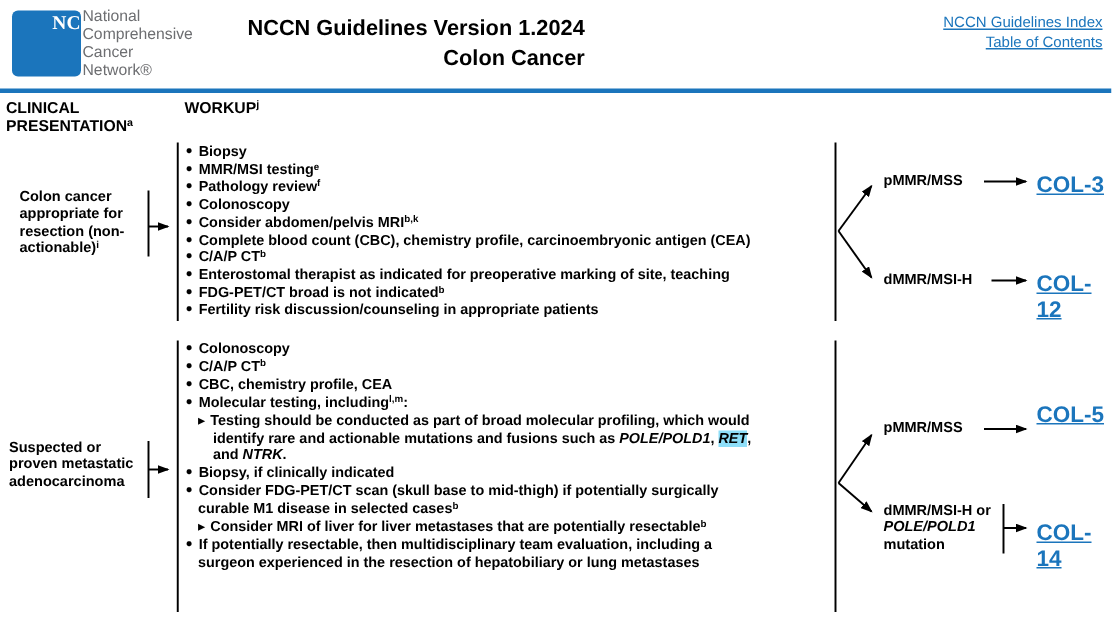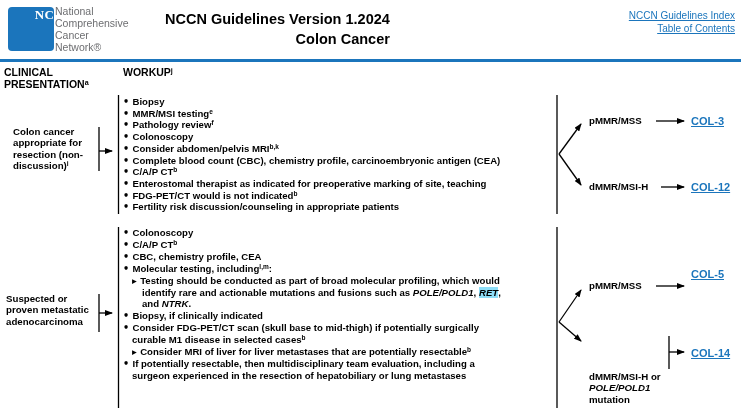--- a/index.html
+++ b/index.html
@@ -43,22 +43,22 @@
   .item.sub{margin-left:9px;padding-left:10px;text-indent:-10px;}
   .bullet{font-family:"DejaVu Sans","Liberation Sans",sans-serif;}
   .sup{font-size:68%;position:relative;top:-0.45em;line-height:0;}
   .it{font-style:italic;}
   .hl{background:var(--hl);}
   
   .branchlabel{position:absolute;font-weight:bold;font-size:9.7px;line-height:11.4px;}
   #b1a{left:589px;top:115px;}
   #b1b{left:589px;top:181px;}
   #b2a{left:589px;top:280px;}
-  #b2b{left:589px;top:335px;margin-top:36px;}
-  .collink{position:absolute;font-weight:bold;font-size:11px;color:var(--accent);
+  #b2b{left:589px;top:335px;}
+  .collink{position:absolute;font-weight:bold;font-size:15px;color:var(--accent);
     text-decoration:underline;cursor:pointer;}
   #l1a{left:691px;top:115px;}
   #l1b{left:691px;top:181px;}
   #l2a{left:691px;top:268px;}
   #l2b{left:691px;top:347px;}
   
   #connectors{position:absolute;left:0;top:0;width:741px;height:411px;pointer-events:none;}
   #connectors line{stroke:#000;stroke-width:1.3;}
 </style>
 </head>
@@ -81,33 +81,33 @@
   </div>
   <div id="links">
     <a>NCCN Guidelines Index</a>
     <a>Table of Contents</a>
   </div>
   <div id="rule"></div>
 
   <div class="colhead" id="ch-cp"><span class="">CLINICAL</span><br><span class="">PRESENTATION</span><span class="sup">a</span></div>
   <div class="colhead" id="ch-wu"><span class="">WORKUP</span><span class="sup">j</span></div>
 
-  <div class="preslabel" id="label1"><span class="">Colon cancer</span><br><span class="">appropriate for</span><br><span class="">resection (non-</span><br><span class="">discussion)</span><span class="sup">i</span></div>
+  <div class="preslabel" id="label1"><span class="">Colon cancer</span><br><span class="">appropriate for</span><br><span class="">resection (non-</span><br><span class="">actionable)</span><span class="sup">i</span></div>
   <div class="preslabel" id="label2"><span class="">Suspected or</span><br><span class="">proven metastatic</span><br><span class="">adenocarcinoma</span></div>
 
   <div class="wlist" id="list1">
       <div class="item"><span class="bullet">• </span><span class="">Biopsy</span></div>
       <div class="item"><span class="bullet">• </span><span class="">MMR/MSI testing</span><span class="sup">e</span></div>
       <div class="item"><span class="bullet">• </span><span class="">Pathology review</span><span class="sup">f</span></div>
       <div class="item"><span class="bullet">• </span><span class="">Colonoscopy</span></div>
       <div class="item"><span class="bullet">• </span><span class="">Consider abdomen/pelvis MRI</span><span class="sup">b,k</span></div>
       <div class="item"><span class="bullet">• </span><span class="">Complete blood count (CBC), chemistry profile, carcinoembryonic antigen (CEA)</span></div>
       <div class="item"><span class="bullet">• </span><span class="">C/A/P CT</span><span class="sup">b</span></div>
       <div class="item"><span class="bullet">• </span><span class="">Enterostomal therapist as indicated for preoperative marking of site, teaching</span></div>
-      <div class="item"><span class="bullet">• </span><span class="">FDG-PET/CT would is not indicated</span><span class="sup">b</span></div>
+      <div class="item"><span class="bullet">• </span><span class="">FDG-PET/CT broad is not indicated</span><span class="sup">b</span></div>
       <div class="item"><span class="bullet">• </span><span class="">Fertility risk discussion/counseling in appropriate patients</span></div>
     </div>
   <div class="wlist" id="list2">
       <div class="item"><span class="bullet">• </span><span class="">Colonoscopy</span></div>
       <div class="item"><span class="bullet">• </span><span class="">C/A/P CT</span><span class="sup">b</span></div>
       <div class="item"><span class="bullet">• </span><span class="">CBC, chemistry profile, CEA</span></div>
       <div class="item"><span class="bullet">• </span><span class="">Molecular testing, including</span><span class="sup">l,m</span><span class="">:</span></div>
       <div class="item sub"><span class="bullet">▸ </span><span class="">Testing should be conducted as part of broad molecular profiling, which would</span><br><span class="">identify rare and actionable mutations and fusions such as </span><span class="it">POLE/POLD1</span><span class="">, </span><span class="it hl">RET</span><span class="">,</span><br><span class="">and </span><span class="it">NTRK</span><span class="">.</span></div>
       <div class="item"><span class="bullet">• </span><span class="">Biopsy, if clinically indicated</span></div>
       <div class="item"><span class="bullet">• </span><span class="">Consider FDG-PET/CT scan (skull base to mid-thigh) if potentially surgically</span><br><span class="">curable M1 disease in selected cases</span><span class="sup">b</span></div>

